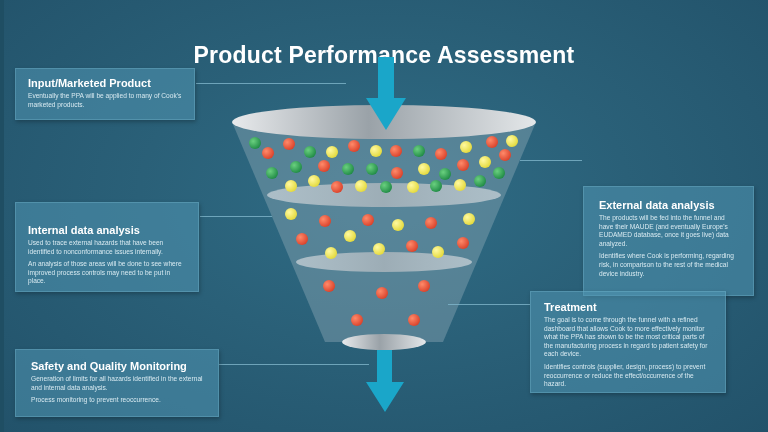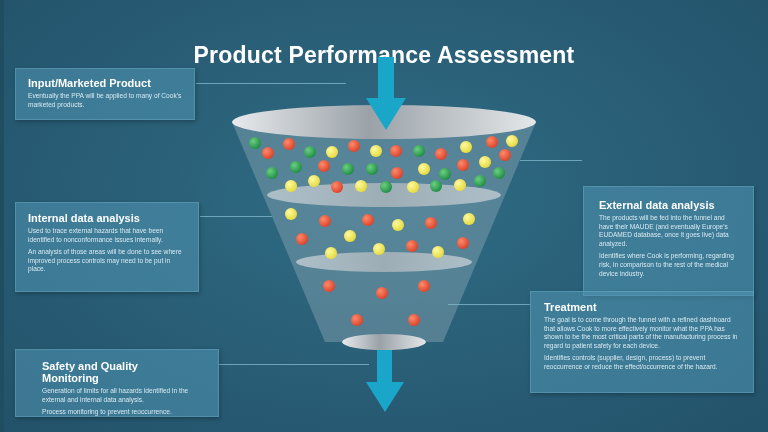--- a/index.html
+++ b/index.html
@@ -136,35 +136,35 @@
 <div class="connector" style="left:200px;top:216px;width:72px;"></div>
 <div class="connector" style="left:219px;top:364px;width:150px;"></div>
 <div class="connector" style="left:520px;top:160px;width:62px;"></div>
 <div class="connector" style="left:448px;top:304px;width:82px;"></div>
 
 <div class="box" style="left:15px;top:68px;width:180px;height:52px;padding:8px 12px;">
   <h3>Input/Marketed Product</h3>
   <p>Eventually the PPA will be applied to many of Cook's marketed products.</p>
 </div>
 
-<div class="box" style="left:15px;top:202px;width:184px;height:90px;padding:9px 12px;">
+<div class="box" style="left:15px;top:202px;width:184px;height:90px;padding:21px 12px;">
   <h3>Internal data analysis</h3>
   <p>Used to trace external hazards that have been identified to nonconformance issues internally.</p>
   <p>An analysis of those areas will be done to see where improved process controls may need to be put in place.</p>
 </div>
 
-<div class="box" style="left:15px;top:349px;width:204px;height:68px;padding:10px 26px;">
+<div class="box" style="left:15px;top:349px;width:204px;height:68px;padding:10px 15px;">
   <h3>Safety and Quality Monitoring</h3>
   <p>Generation of limits for all hazards identified in the external and internal data analysis.</p>
   <p>Process monitoring to prevent reoccurrence.</p>
 </div>
 
 <div class="box" style="left:583px;top:145px;width:171px;height:110px;padding:12px 15px;margin-top:41px;">
   <h3>External data analysis</h3>
   <p>The products will be fed into the funnel and have their MAUDE (and eventually Europe's EUDAMED database, once it goes live) data analyzed.</p>
   <p>Identifies where Cook is performing, regarding risk, in comparison to the rest of the medical device industry.</p>
 </div>
 
-<div class="box" style="left:530px;top:291px;width:224px;height:102px;padding:9px 13px;">
+<div class="box" style="left:530px;top:291px;width:196px;height:102px;padding:9px 13px;">
   <h3>Treatment</h3>
   <p>The goal is to come through the funnel with a refined dashboard that allows Cook to more effectively monitor what the PPA has shown to be the most critical parts of the manufacturing process in regard to patient safety for each device.</p>
   <p>Identifies controls (supplier, design, process) to prevent reoccurrence or reduce the effect/occurrence of the hazard.</p>
 </div>
 
 </body></html>

